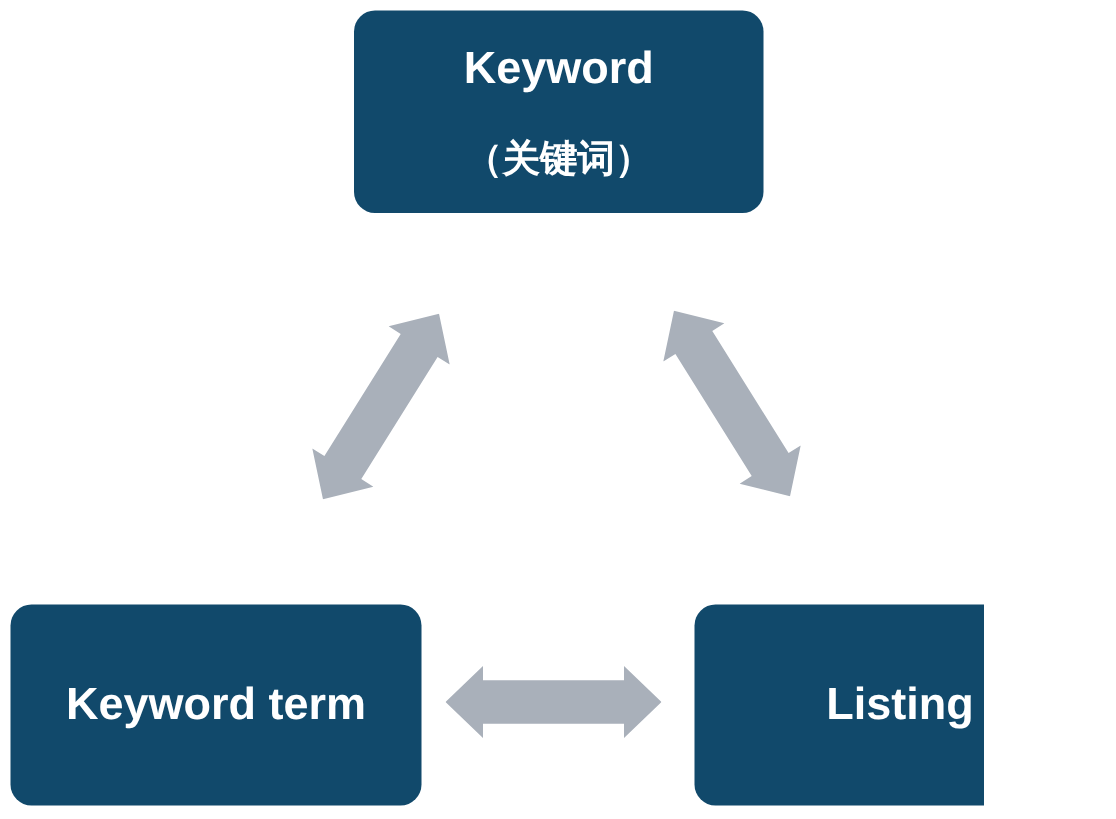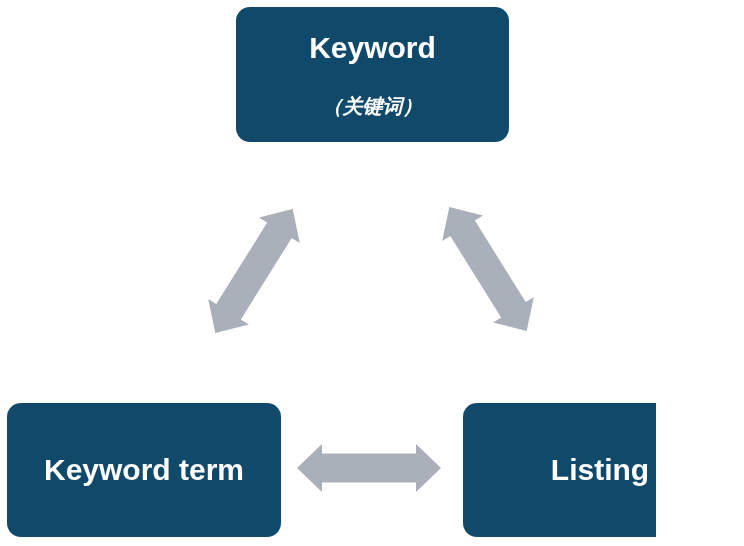--- a/index.html
+++ b/index.html
@@ -28,26 +28,25 @@
     text-align: center;
     box-sizing: border-box;
   }
   .node-title {
     font-size: 30px;
     font-weight: 700;
     line-height: 1;
     white-space: nowrap;
   }
   .node-subtitle {
-    font-size: 20px;
+    font-size: 25px;
     font-weight: 700;
     line-height: 1;
     white-space: nowrap;
     letter-spacing: 0px;
-    font-style: italic;
   }
   #node-keyword   { left: 236px; top: 7px;   width: 273px; height: 135px; }
   #node-search-term { left: 7px; top: 403px; width: 274px; height: 134px; }
   #node-listing   { left: 463px; top: 403px; width: 274px; height: 134px; gap: 32px; }
 
   .arrow {
     position: absolute;
     display: block;
   }
   

